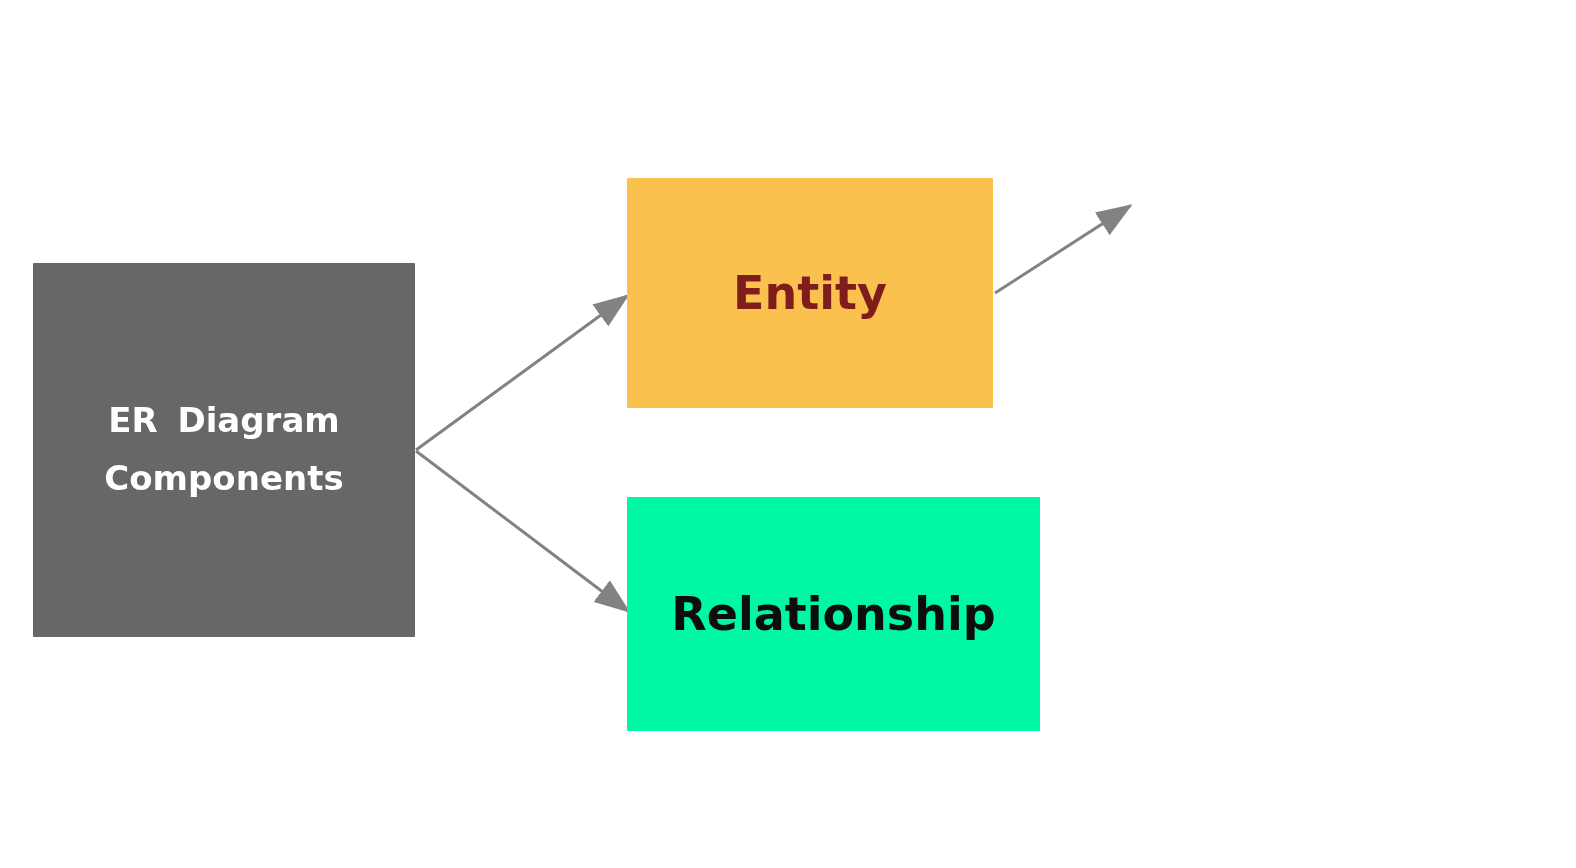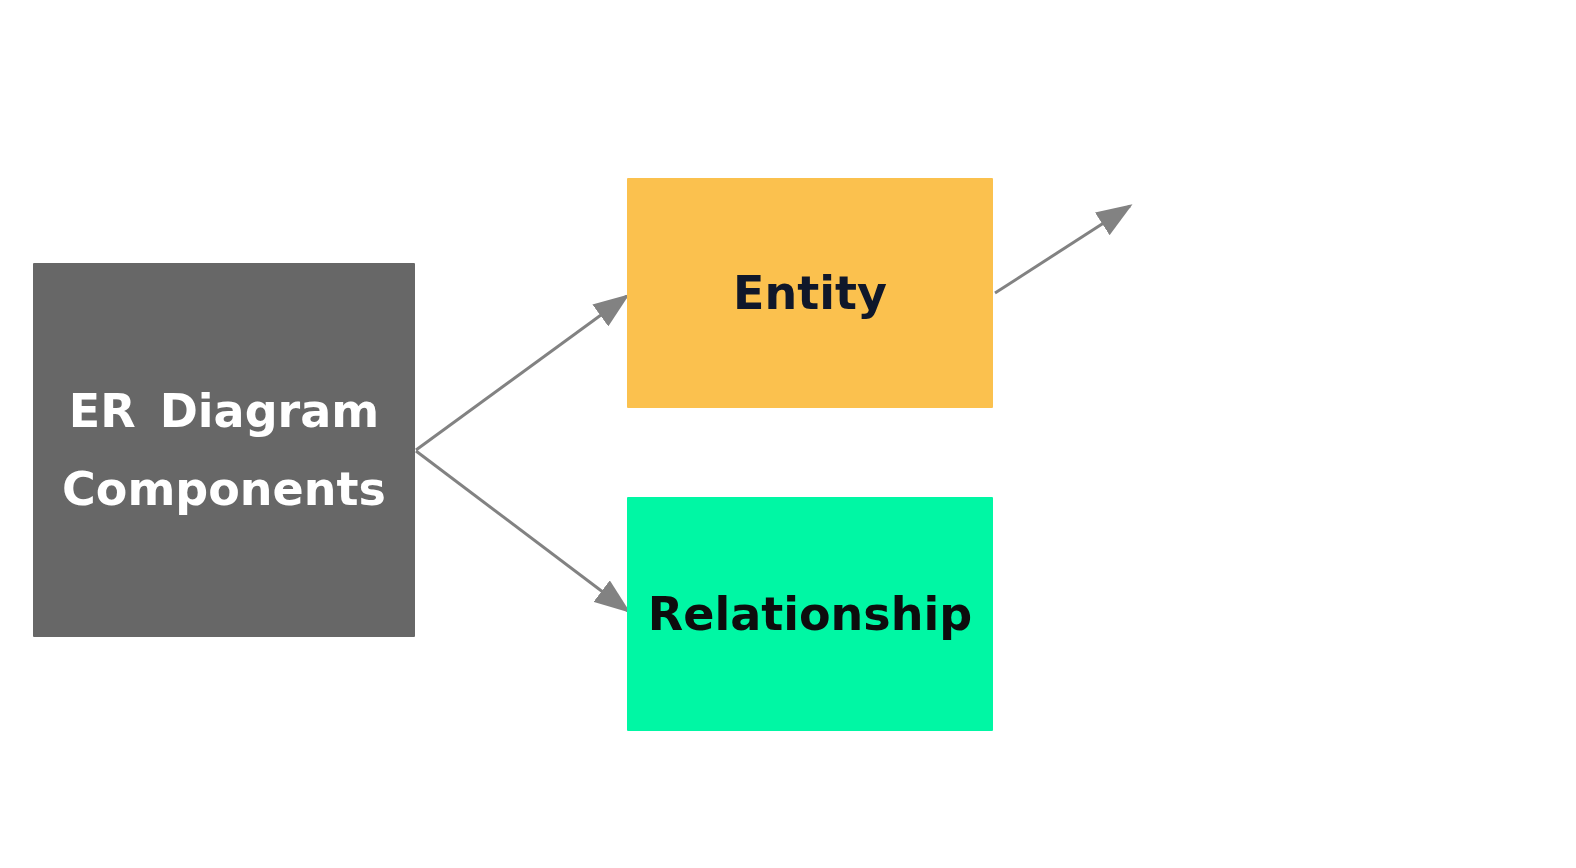--- a/index.html
+++ b/index.html
@@ -38,45 +38,45 @@
   .node .node-label {
     display: block;
     width: 100%;
   }
   .node-root {
     left: 33px;
     top: 263px;
     width: 382px;
     height: 374px;
     color: #ffffff;
-    font-size: 46px;
+    font-size: 34px;
     line-height: 1.7;
     word-spacing: 8px;
     padding: 0 8px;
   }
   .node-entity {
     left: 627px;
     top: 178px;
     width: 366px;
     height: 230px;
-    color: #0f172a;
+    color: #7f1d1d;
     font-size: 46px;
   }
   .node-attribute {
     left: 1130px;
     top: 131px;
     width: 366px;
     height: 147px;
     color: #0d0d0d;
     font-size: 46px;
   }
   .node-relationship {
     left: 627px;
     top: 497px;
-    width: 366px;
+    width: 413px;
     height: 234px;
     color: #0d0d0d;
     font-size: 46px;
     padding: 0 4px;
   }
 </style>
 </head>
 <body>
 
 <div class="canvas">

